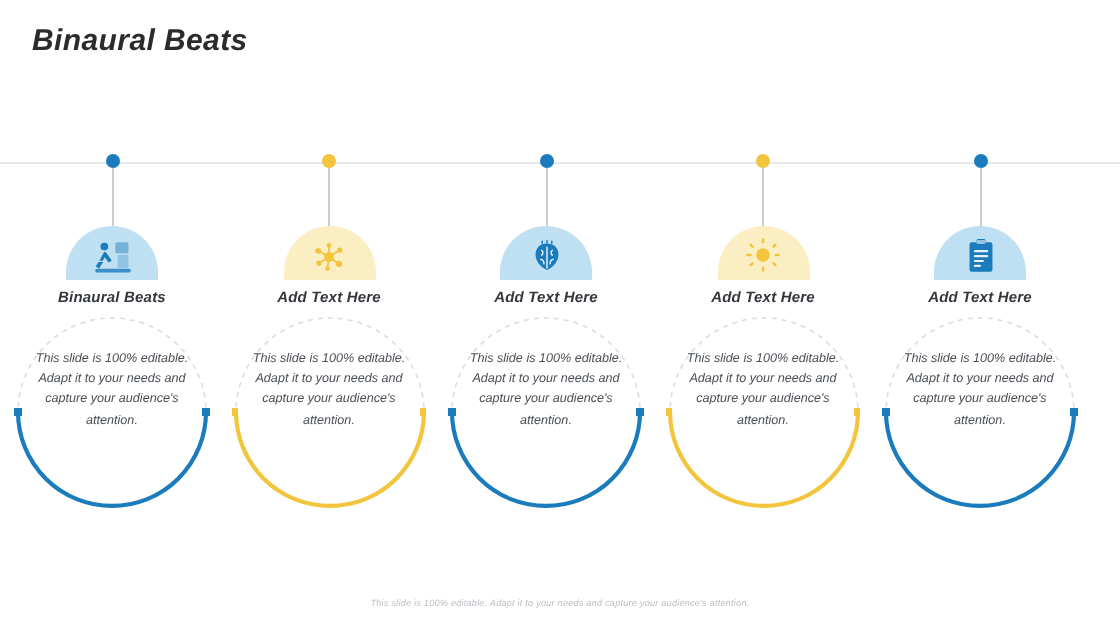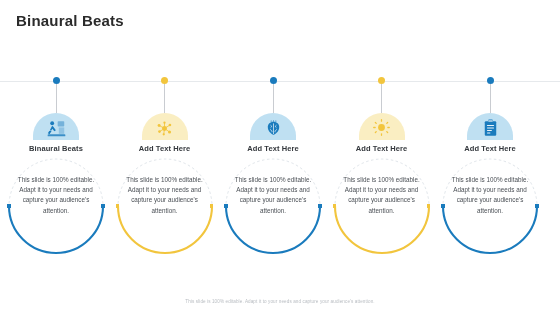--- a/index.html
+++ b/index.html
@@ -14,20 +14,21 @@
     overflow: hidden;
     position: relative;
   }
 
   .slide {
     position: absolute;
     left: 0; top: 0;
     width: 560px;
     height: 315px;
     background: #ffffff;
+    font-style: italic;
   }
 
   
   .title {
     position: absolute;
     left: 16px;
     top: 12px;
     font-size: 15px;
     font-weight: bold;
     color: #2b2b2b;

